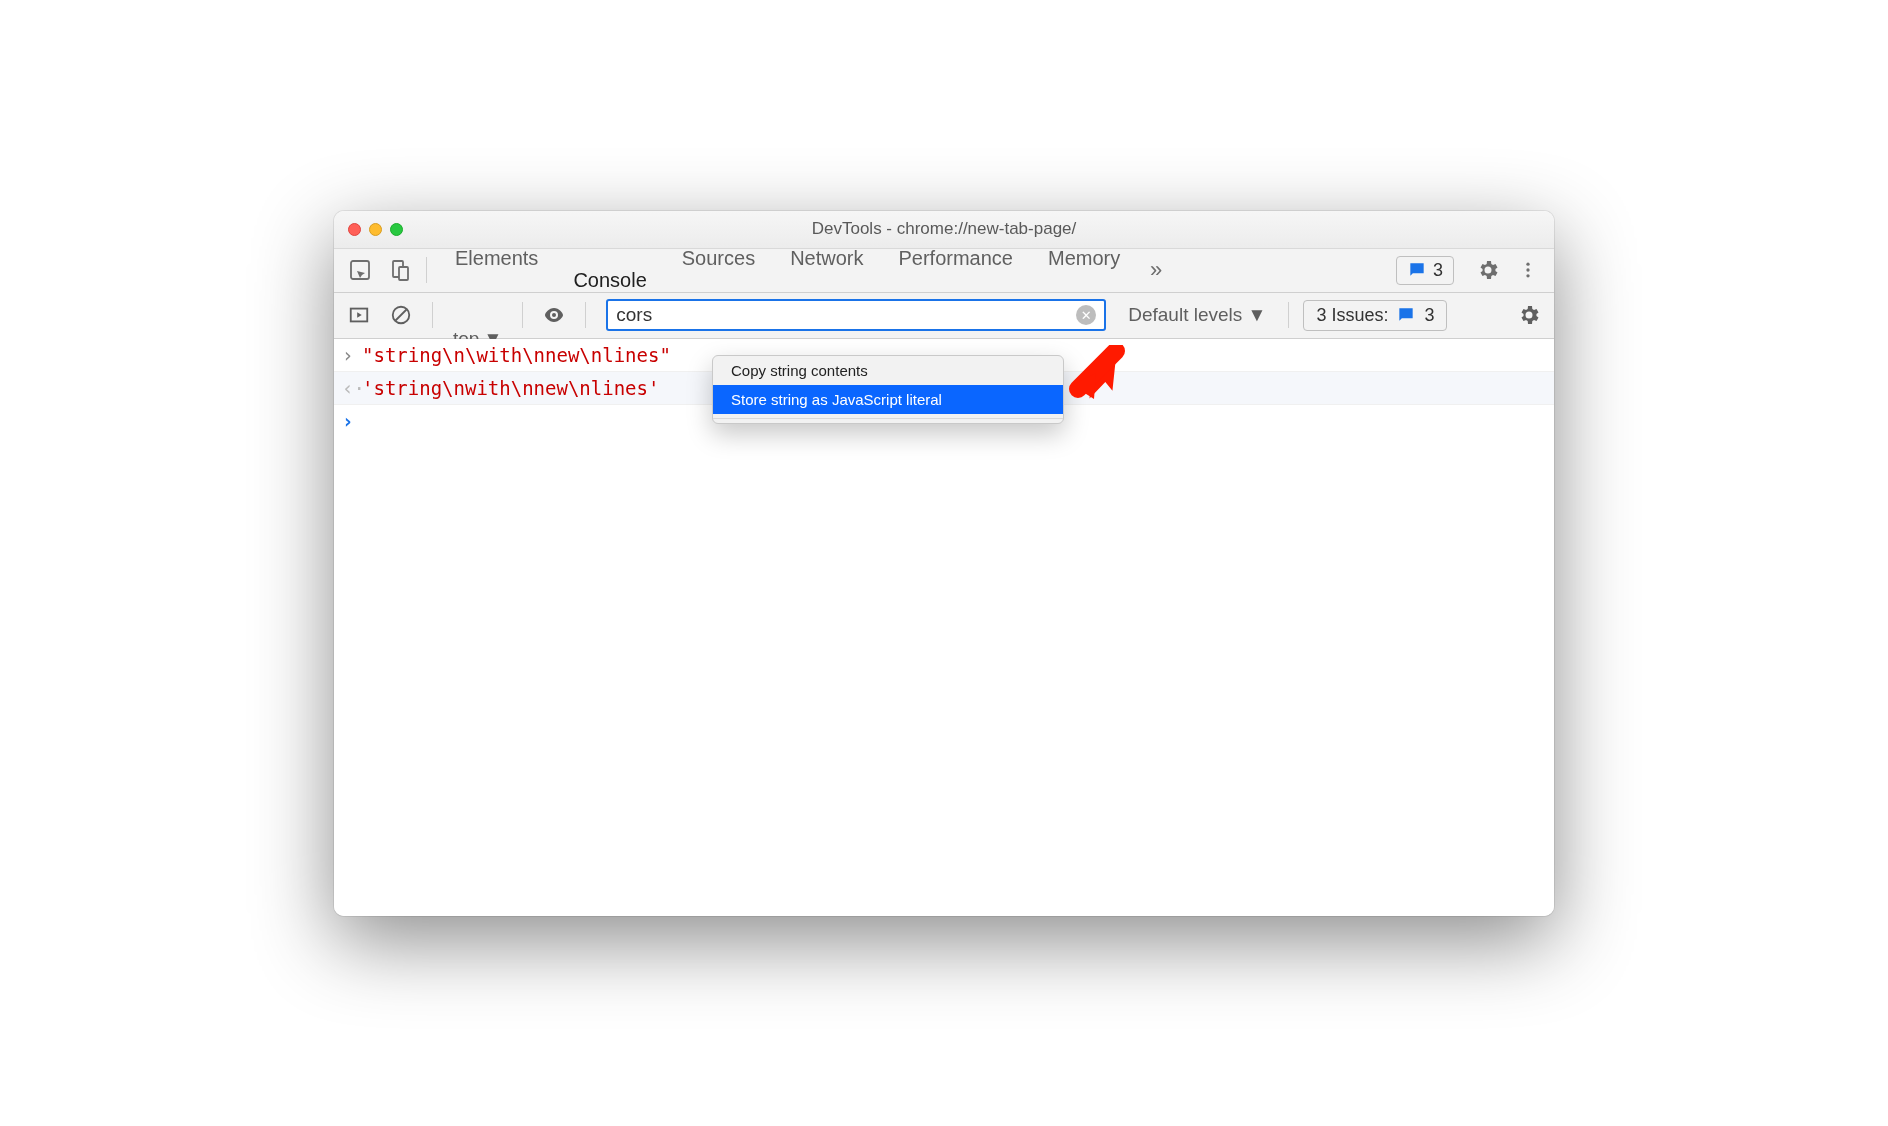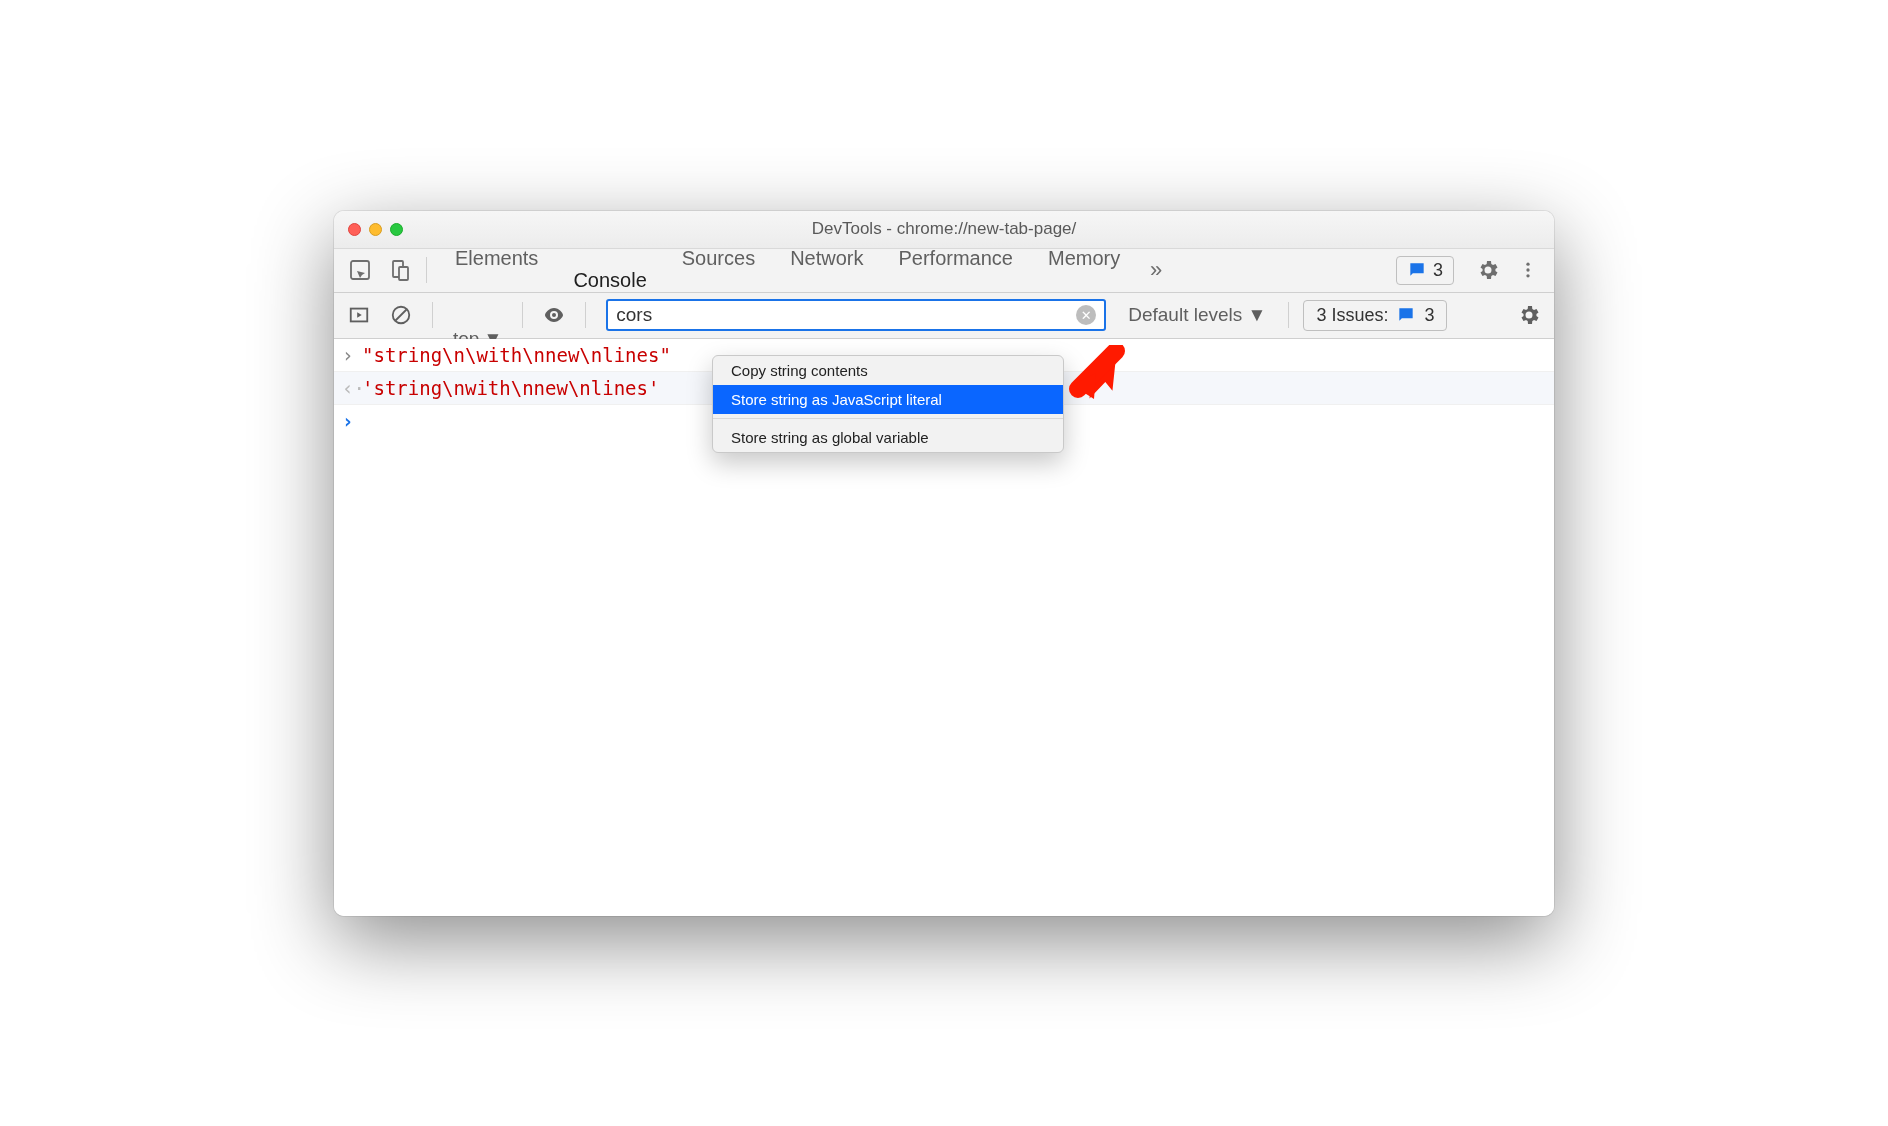--- a/index.html
+++ b/index.html
@@ -289,21 +289,20 @@
       <span class="content">'string\nwith\nnew\nlines'</span>
     </div>
     <div class="row prompt" style="border-bottom:none;">
       <span class="arrow">›</span>
     </div>
 
     <div class="context-menu">
       <div class="menu-item">Copy string contents</div>
       <div class="menu-item selected">Store string as JavaScript literal</div>
       <div class="menu-sep"></div>
-      <div class="menu-item">Store string as global variable</div>
     </div>
 
     <svg class="red-arrow" width="60" height="60" viewBox="0 0 60 60">
       <path d="M48 8 L14 40 L26 40 L26 54 L40 36 L48 44 Z" fill="#ff1a00" transform="rotate(6 30 30)"></path>
       <path d="M50 6 L12 44" stroke="#ff1a00" stroke-width="18" stroke-linecap="round"></path>
       <path d="M6 40 L28 54 L30 28 Z" fill="#ff1a00"></path>
     </svg>
 
   </div>
 </div>

